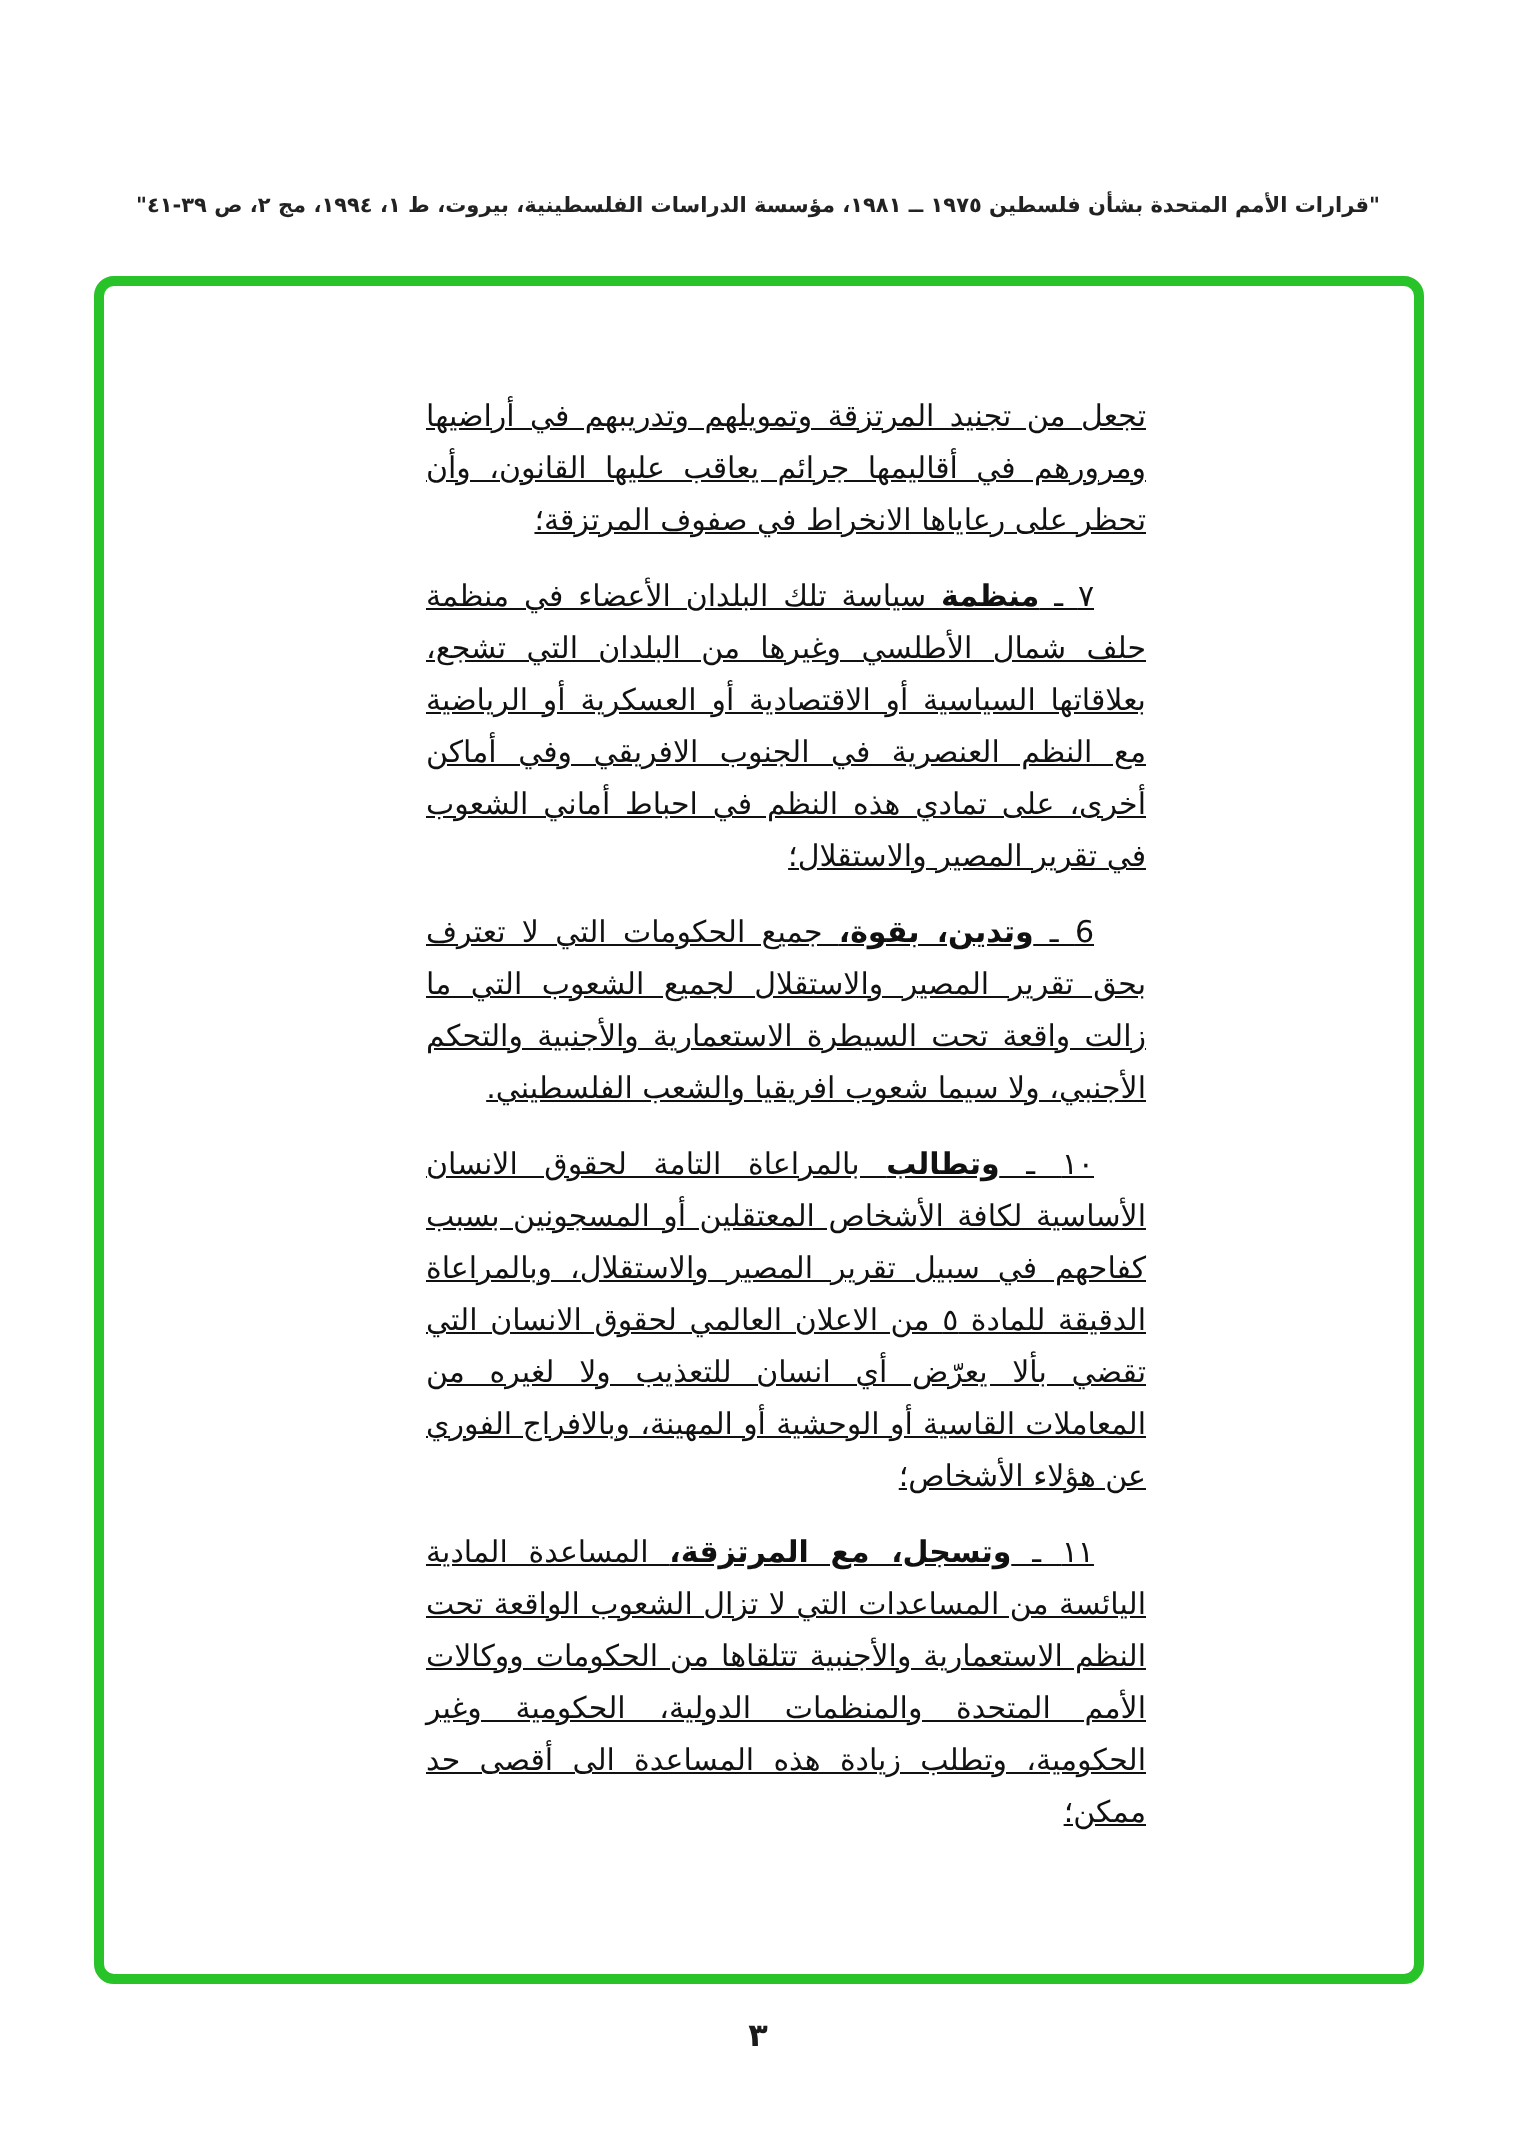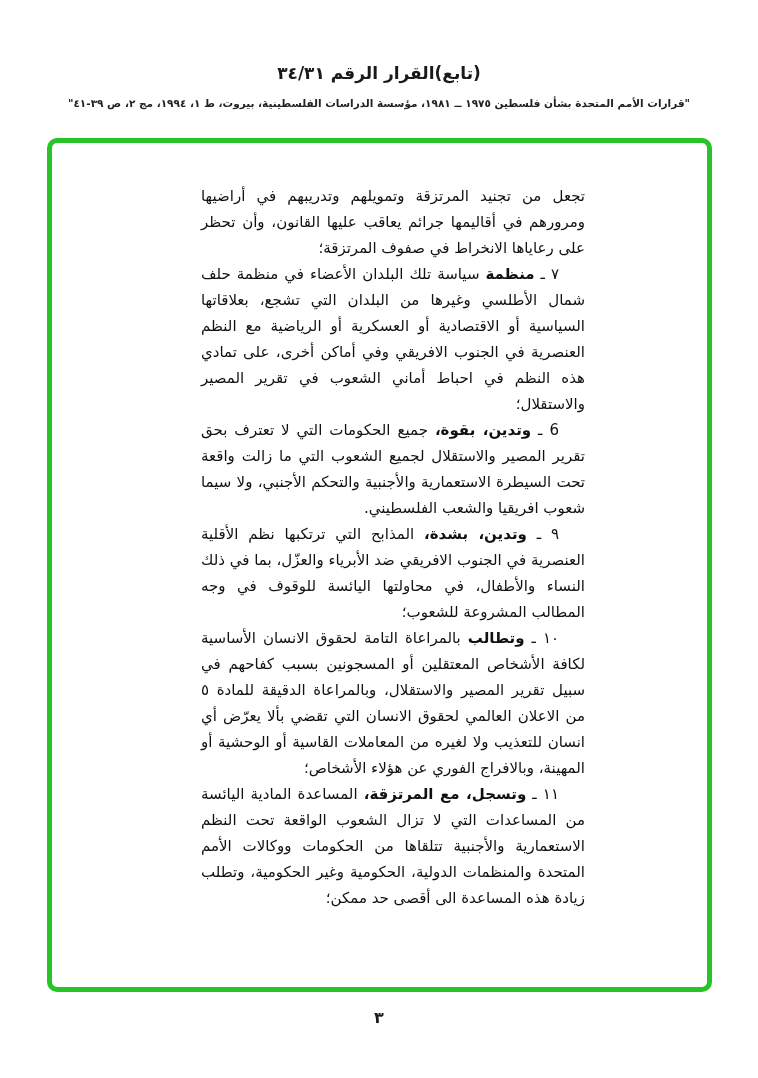--- a/index.html
+++ b/index.html
@@ -51,51 +51,50 @@
     top: 40px;
     right: 122px;
     width: 384px;
     direction: rtl;
     text-align: justify;
     font-size: 15px;
     line-height: 26px;
     color: #111;
   }
   .text-col p {
-    margin: 0;
+    margin: 12px;
     padding: 0;
+    text-decoration: underline;
   }
   .text-col p.indent { text-indent: 26px; }
   .text-col .bold { font-weight: bold; }
   .page-num {
     position: absolute;
     top: 1008px;
     left: 0;
     right: 0;
     text-align: center;
     font-size: 16px;
     font-weight: bold;
     direction: rtl;
   }
 </style>
 </head>
 <body>
 
 <div class="page">
 
-  <h1 class="res-title">(تابع)القرار الرقم  ٣٤/٣١</h1>
 
   <div class="citation">"قرارات الأمم المتحدة بشأن فلسطين ١٩٧٥ ــ ١٩٨١، مؤسسة الدراسات الفلسطينية، بيروت، ط ١، ١٩٩٤، مج ٢، ص ٣٩-٤١"</div>
 
   <div class="frame" style="border-color: rgb(40, 195, 40);">
     <div class="text-col">
         <p class="noindent"><span>تجعل من تجنيد المرتزقة وتمويلهم وتدريبهم في أراضيها ومرورهم في أقاليمها جرائم يعاقب عليها القانون، وأن تحظر على رعاياها الانخراط في صفوف المرتزقة؛</span></p>
         <p class="indent"><span>٧ ـ </span><span class="bold">منظمة</span><span> سياسة تلك البلدان الأعضاء في منظمة حلف شمال الأطلسي وغيرها من البلدان التي تشجع، بعلاقاتها السياسية أو الاقتصادية أو العسكرية أو الرياضية مع النظم العنصرية في الجنوب الافريقي وفي أماكن أخرى، على تمادي هذه النظم في احباط أماني الشعوب في تقرير المصير والاستقلال؛</span></p>
         <p class="indent"><span>6 ـ </span><span class="bold">وتدين، بقوة،</span><span> جميع الحكومات التي لا تعترف بحق تقرير المصير والاستقلال لجميع الشعوب التي ما زالت واقعة تحت السيطرة الاستعمارية والأجنبية والتحكم الأجنبي، ولا سيما شعوب افريقيا والشعب الفلسطيني.</span></p>
-        <p class="indent"><span>٩ ـ </span><span class="bold">وتدين، بشدة،</span><span> المذابح التي ترتكبها نظم الأقلية العنصرية في الجنوب الافريقي ضد الأبرياء والعزّل، بما في ذلك النساء والأطفال، في محاولتها اليائسة للوقوف في وجه المطالب المشروعة للشعوب؛</span></p>
         <p class="indent"><span>١٠ ـ </span><span class="bold">وتطالب</span><span> بالمراعاة التامة لحقوق الانسان الأساسية لكافة الأشخاص المعتقلين أو المسجونين بسبب كفاحهم في سبيل تقرير المصير والاستقلال، وبالمراعاة الدقيقة للمادة ٥ من الاعلان العالمي لحقوق الانسان التي تقضي بألا يعرّض أي انسان للتعذيب ولا لغيره من المعاملات القاسية أو الوحشية أو المهينة، وبالافراج الفوري عن هؤلاء الأشخاص؛</span></p>
         <p class="indent"><span>١١ ـ </span><span class="bold">وتسجل، مع المرتزقة،</span><span> المساعدة المادية اليائسة من المساعدات التي لا تزال الشعوب الواقعة تحت النظم الاستعمارية والأجنبية تتلقاها من الحكومات ووكالات الأمم المتحدة والمنظمات الدولية، الحكومية وغير الحكومية، وتطلب زيادة هذه المساعدة الى أقصى حد ممكن؛</span></p>
       </div>
   </div>
 
   <div class="page-num">٣</div>
 
 </div>
 
 </body></html>

